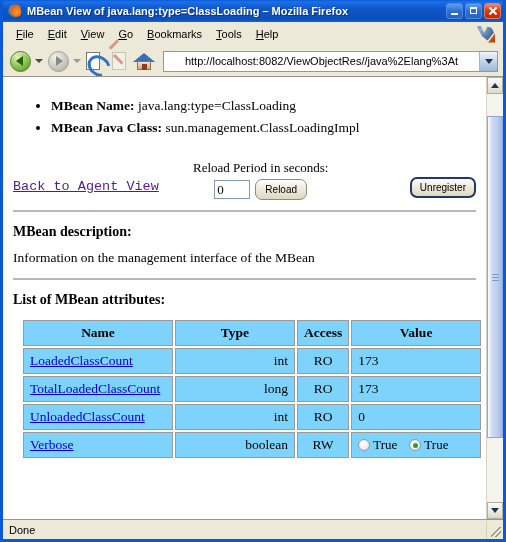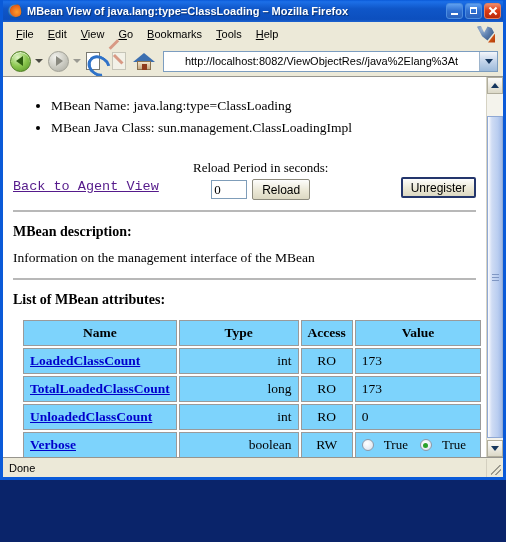--- a/index.html
+++ b/index.html
@@ -5,21 +5,21 @@
   html, body {
     margin: 0; padding: 0;
     width: 506px; height: 542px;
     overflow: hidden;
     background: #0a246a;
     font-family: "Liberation Sans", sans-serif;
   }
   #window {
     position: absolute;
     left: 0; top: 0;
-    width: 506px; height: 480px;
+    width: 506px; height: 542px;
     box-sizing: border-box;
     border: 3px solid #0a5ad8;
     border-top: none;
     background: #ece9d8;
     display: flex;
     flex-direction: column;
   }
   
   #titlebar {
     height: 22px;
@@ -281,21 +281,21 @@
     font-size: 13px;
     padding-bottom: 4px;
   }
   ul.mbean-facts {
     margin: 12px 0 0 0;
     padding-left: 38px;
     font-size: 13.5px;
     line-height: 1.6;
   }
   ul.mbean-facts li { margin: 0; }
-  ul.mbean-facts .lbl { font-weight: normal; }
+  ul.mbean-facts .lbl { font-weight: bold; }
   #actions-row {
     display: flex;
     align-items: flex-end;
     margin-top: 18px;
     height: 44px;
   }
   #back-link-cell {
     width: 180px;
     flex: 0 0 auto;
     padding-bottom: 6px;
@@ -322,26 +322,26 @@
     width: 36px; height: 19px;
     border: 1px solid #7f9db9;
     font-family: "Liberation Serif", serif;
     font-size: 13px;
     padding: 0 2px;
     box-sizing: border-box;
     background: #fff;
   }
   button.webbtn {
     font-family: "Liberation Sans", sans-serif;
-    font-size: 12px;
+    font-size: 10px;
     height: 21px;
     padding: 0 9px;
     background: linear-gradient(to bottom, #fdfdfc 0%, #ece9d8 52%, #dcd8c2 100%);
     border: 1px solid #8d8b7e;
-    border-radius: 2px;
+    border-radius: 7px;
     box-sizing: border-box;
     color: #000;
   }
   button.webbtn.focused {
     border: 2px solid #24366c;
     padding: 0 8px;
   }
   #unreg-cell {
     margin-left: auto;
     flex: 0 0 auto;
@@ -380,29 +380,29 @@
     text-align: center;
     font-weight: bold;
   }
   table.attrs td.c-name { width: 150px; }
   table.attrs td.c-type { width: 120px; text-align: right; }
   table.attrs td.c-access { width: 46px; text-align: center; }
   table.attrs td.c-value { }
   table.attrs a {
     color: #0000cc;
     text-decoration: underline;
-    font-weight: bold;
+    font-weight: normal;
   }
   .radio-cell {
     display: flex;
     align-items: center;
     gap: 4px;
     font-size: 13px;
   }
-  .radio-cell .grp { display: flex; align-items: center; gap: 10px; margin-right: 8px; }
+  .radio-cell .grp { display: flex; align-items: center; gap: 3px; margin-right: 8px; }
   .rdo {
     width: 12px; height: 12px;
     border-radius: 50%;
     border: 1px solid #9099a8;
     background: radial-gradient(circle at 40% 35%, #ffffff 0%, #e8edf4 60%, #cfd8e4 100%);
     box-sizing: border-box;
     position: relative;
     flex: 0 0 auto;
   }
   .rdo.sel::after {

